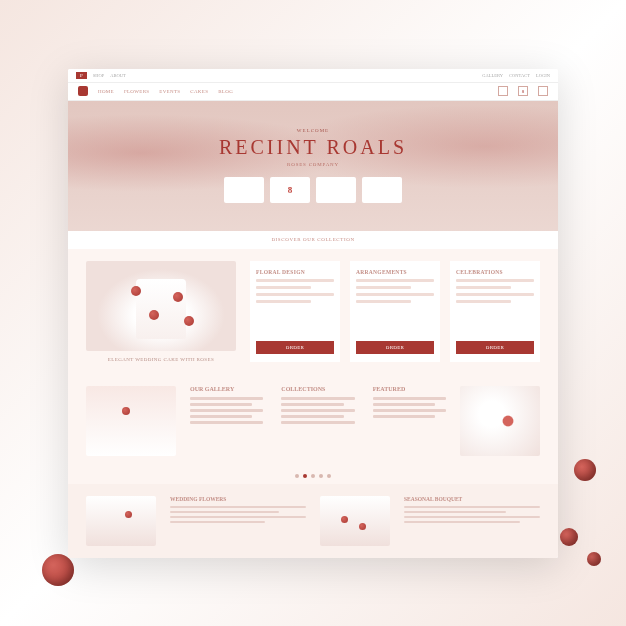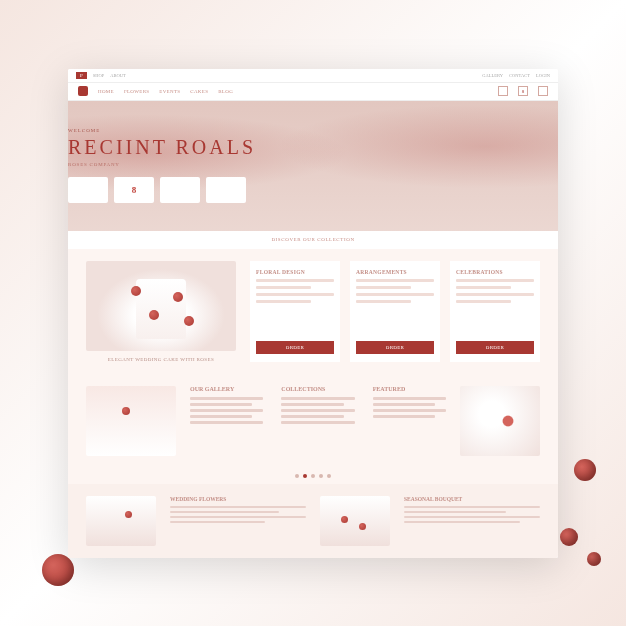--- a/index.html
+++ b/index.html
@@ -12,21 +12,21 @@
 .page{width:490px;background:#fff;box-shadow:0 8px 40px rgba(0,0,0,0.15);border-radius:2px;overflow:hidden;font-size:6px}
 .topbar{height:14px;background:#fff;border-bottom:1px solid #eee;display:flex;align-items:center;padding:0 8px;gap:6px}
 .topbar .tag{background:#a83832;color:#fff;padding:1px 4px;font-size:5px}
 .topbar .gap{flex:1}
 .topbar a{color:#aaa;font-size:4.5px}
 .nav{height:18px;display:flex;align-items:center;padding:0 10px;gap:10px;border-bottom:1px solid #eee}
 .logo{width:10px;height:10px;background:#a83832;border-radius:2px}
 .nav a{color:#c89088;font-size:5px;letter-spacing:0.3px}
 .nav .gap{flex:1}
 .sq{width:10px;height:10px;border:1px solid #d4a8a0;display:flex;align-items:center;justify-content:center;font-size:5px;color:#a83832}
-.hero{height:130px;background:linear-gradient(rgba(210,160,150,0.25),rgba(240,220,215,0.4)),radial-gradient(ellipse at 15% 40%,rgba(168,56,50,0.35),transparent 35%),radial-gradient(ellipse at 85% 35%,rgba(168,56,50,0.3),transparent 35%),#e8d4ce;display:flex;flex-direction:column;justify-content:center;position:relative}
+.hero{height:130px;background:linear-gradient(rgba(210,160,150,0.25),rgba(240,220,215,0.4)),radial-gradient(ellipse at 15% 40%,rgba(168,56,50,0.35),transparent 35%),radial-gradient(ellipse at 85% 35%,rgba(168,56,50,0.3),transparent 35%),#e8d4ce;display:flex;flex-direction:column;align-items:center;justify-content:center;position:relative}
 .hero .eyebrow{color:#a85850;font-size:5px;letter-spacing:1px;margin-bottom:3px}
 .hero h1{color:#a83832;font-size:20px;letter-spacing:3px;font-weight:400}
 .hero .sub{color:#b87068;font-size:5px;letter-spacing:0.8px;margin-top:3px}
 .hero-cards{display:flex;gap:6px;margin-top:10px}
 .hc{width:40px;height:26px;background:#fff;border-radius:2px;display:flex;align-items:center;justify-content:center;font-size:9px;color:#c04038;font-weight:bold}
 .band{height:18px;background:#fff;display:flex;align-items:center;justify-content:center;color:#c89088;font-size:5px;letter-spacing:0.6px}
 .mid{display:flex;padding:12px 18px;gap:14px;background:#fdf5f2}
 .cake{width:150px}
 .cake-img{height:90px;background:radial-gradient(ellipse at 50% 60%,#fff 25%,#f0e0dc 60%),#f5ebe7;border-radius:2px;position:relative;overflow:hidden}
 .cake-img::before{content:"";position:absolute;left:50%;top:20%;transform:translateX(-50%);width:50px;height:60px;background:linear-gradient(#fff,#f8f0ee);border-radius:4px 4px 2px 2px}

